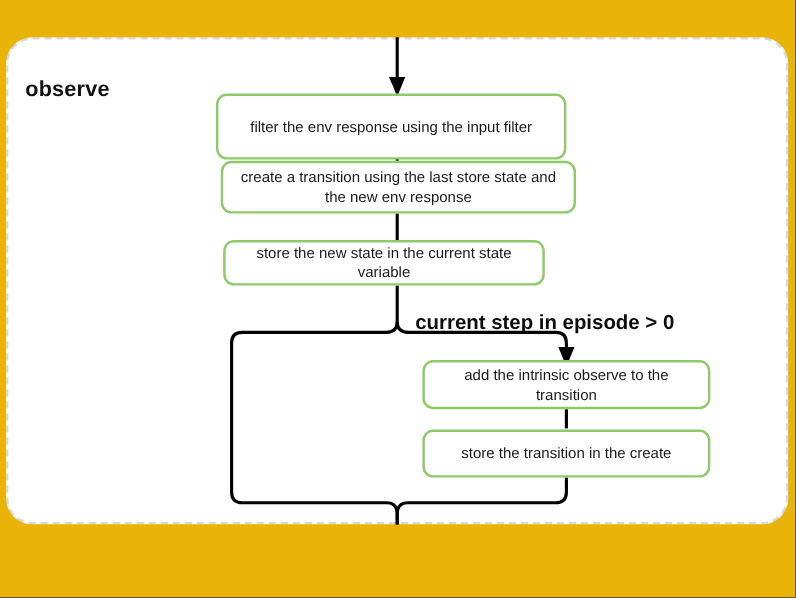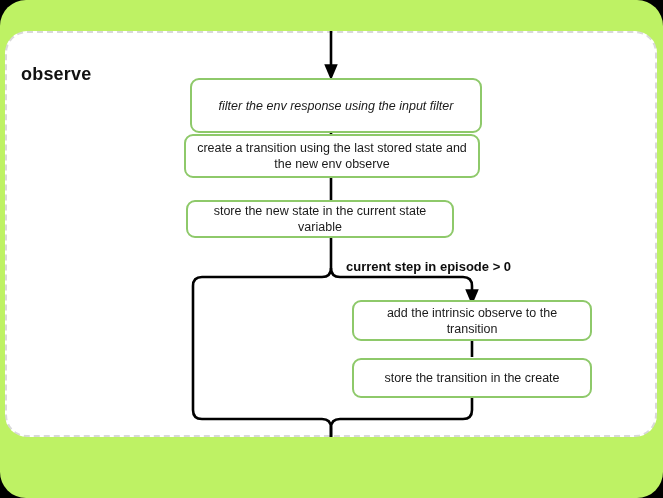--- a/index.html
+++ b/index.html
@@ -4,24 +4,23 @@
 <style>
   html, body {
     margin: 0;
     padding: 0;
     background: #000000;
   }
   #canvas {
     position: relative;
     width: 663px;
     height: 498px;
-    background: #bef264;
+    background: #eab308;
     overflow: hidden;
     font-family: "Liberation Sans", sans-serif;
-    border-radius: 26px;
   }
   
   #panel {
     position: absolute;
     left: 5px;
     top: 31px;
     width: 652px;
     height: 406px;
     box-sizing: border-box;
     background: #ffffff;
@@ -57,21 +56,21 @@
     align-items: center;
     justify-content: center;
     text-align: center;
     color: #1a1a1a;
     font-size: 12.5px;
     line-height: 1.28;
     padding: 4px 10px;
   }
   .edge-label {
     position: absolute;
-    font-size: 13px;
+    font-size: 17px;
     font-weight: bold;
     color: #0d0d0d;
     white-space: nowrap;
   }
 </style>
 </head>
 <body>
 
 <div id="canvas">
 
@@ -113,23 +112,23 @@
     <path d="M472,341 L472,357" stroke="#000000" stroke-width="2.6" fill="none"></path>
 
     <path d="M472,398
              L472,410
              Q472,419 463,419
              L340,419
              Q331,419 331,428
              L331,437" stroke="#000000" stroke-width="2.6" fill="none"></path>
   </svg>
 
-  <div class="node" style="left:190px; top:78px; width:292px; height:55px;font-style:italic;">filter the env response using the input filter</div>
+  <div class="node" style="left:180px; top:78px; width:292px; height:55px;">filter the env response using the input filter</div>
 
-  <div class="node" style="left:184px; top:134px; width:296px; height:44px;">create a transition using the last stored state and the new env observe</div>
+  <div class="node" style="left:184px; top:134px; width:296px; height:44px;">create a transition using the last store state and the new env response</div>
 
   <div class="node" style="left:186px; top:200px; width:268px; height:38px;">store the new state in the current state variable</div>
 
   <div class="node" style="left:352px; top:300px; width:240px; height:41px;">add the intrinsic observe to the transition</div>
 
   <div class="node" style="left:352px; top:358px; width:240px; height:40px;">store the transition in the create</div>
 
   <div class="edge-label" style="left:346px; top:259px;">current step in episode &gt; 0</div>
 
 </div>

